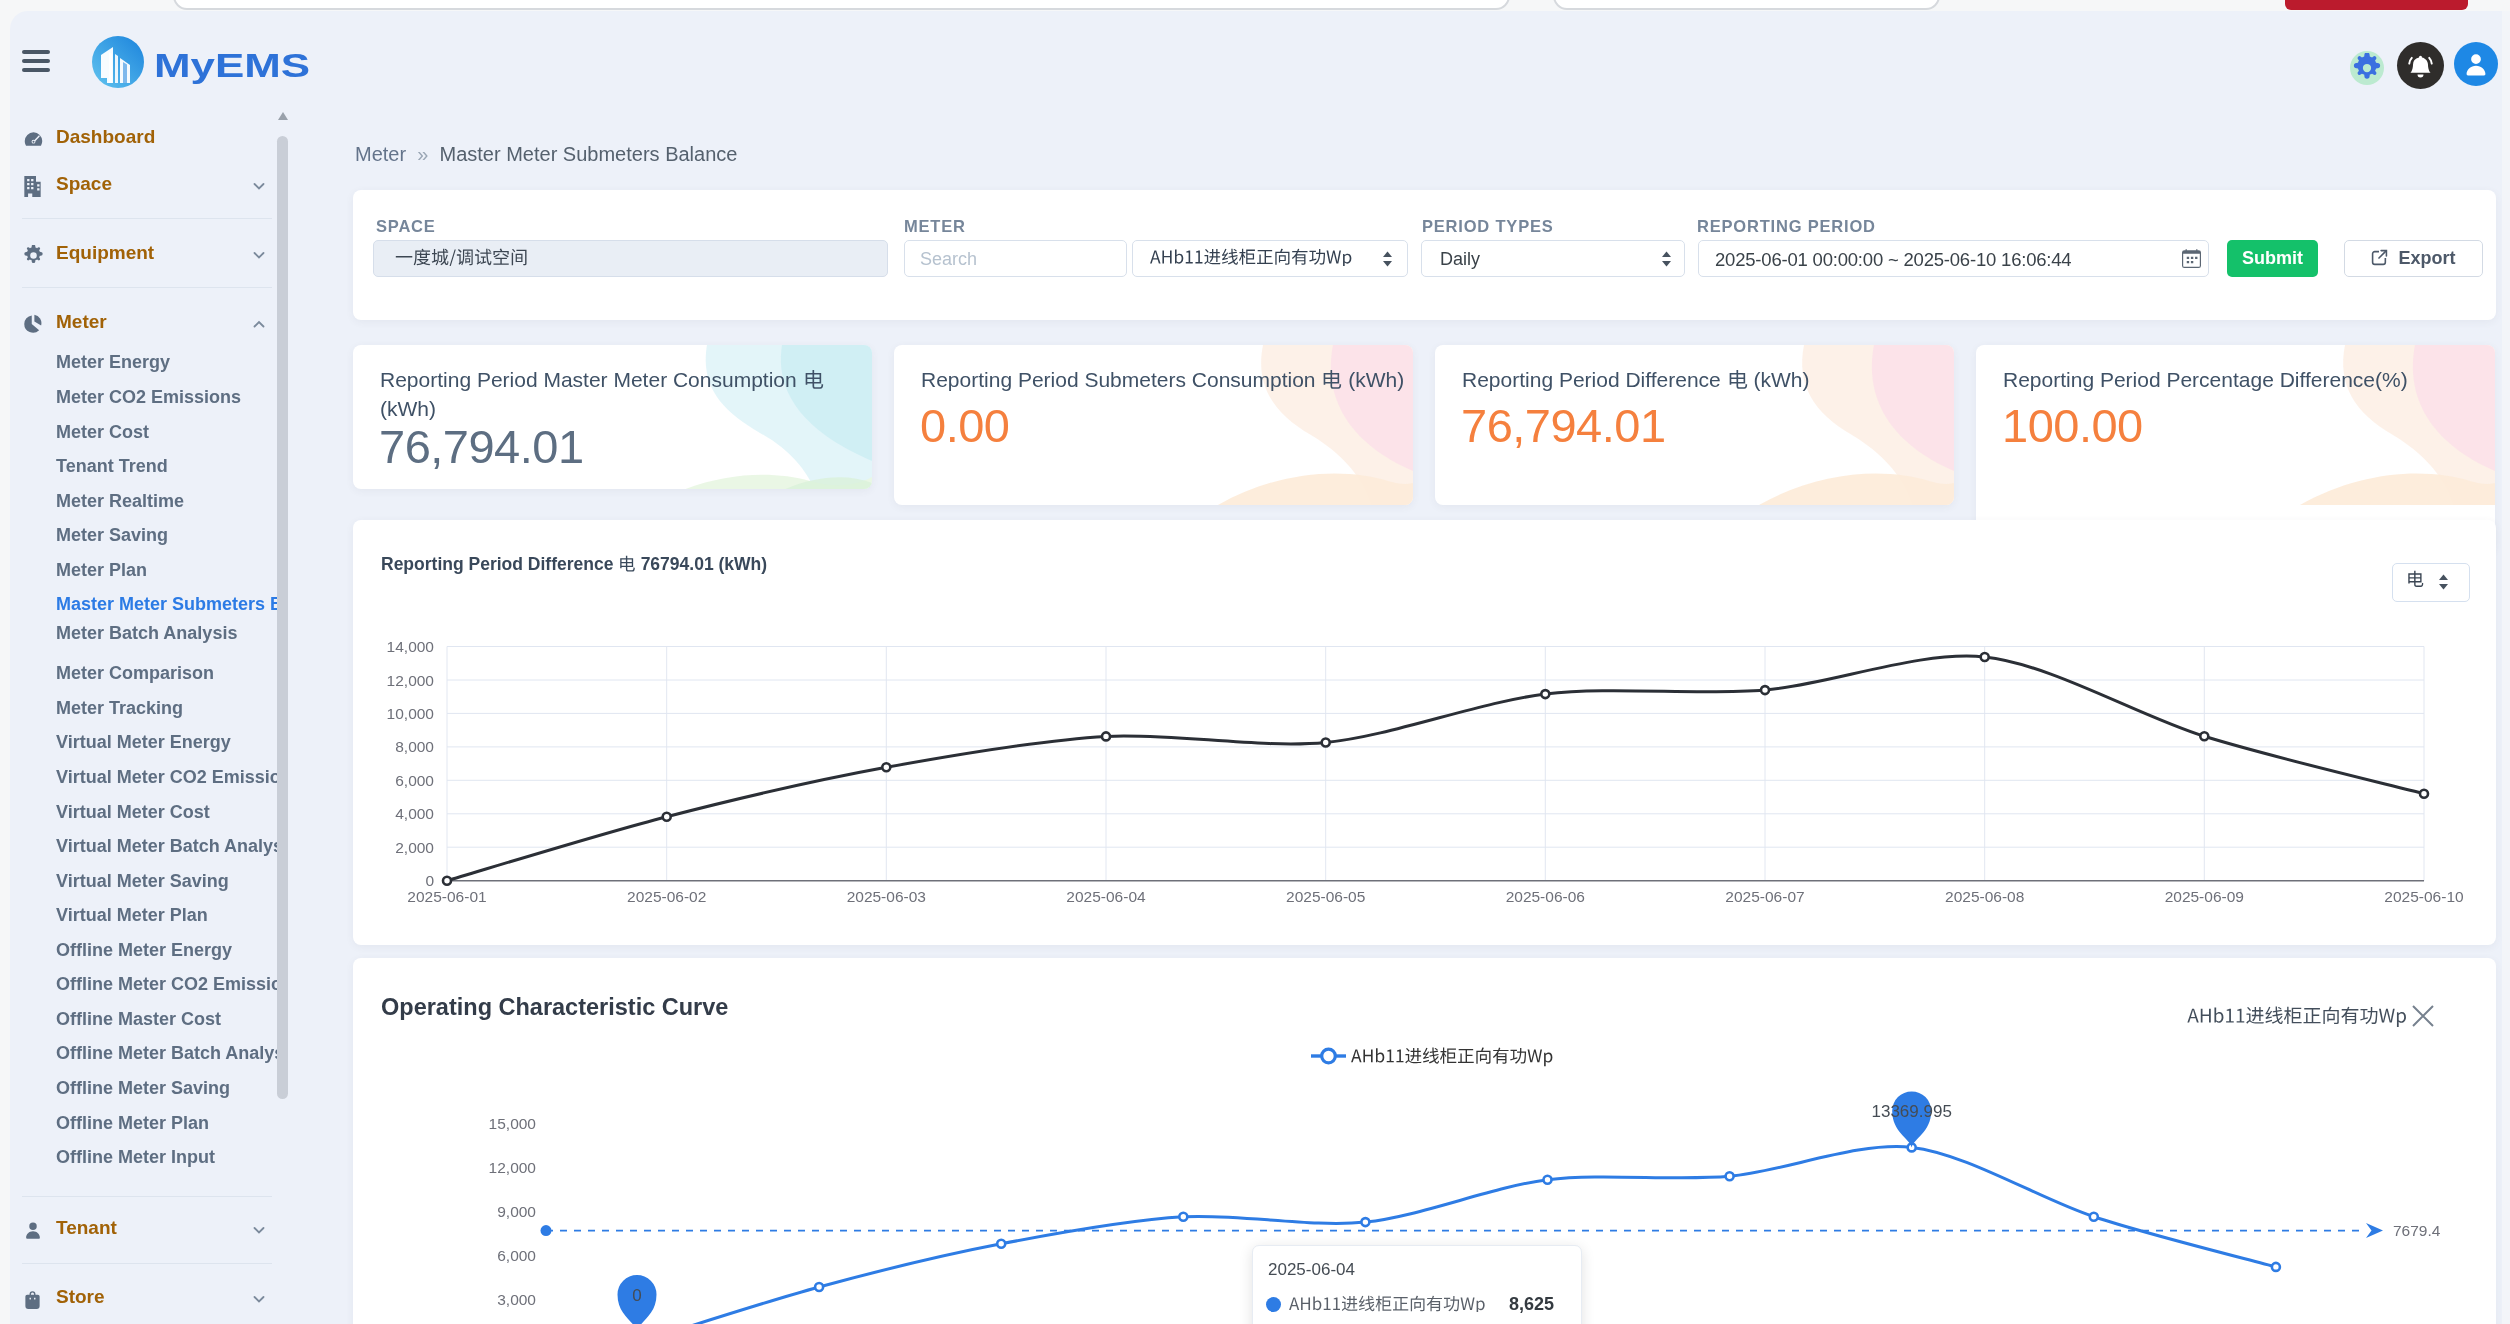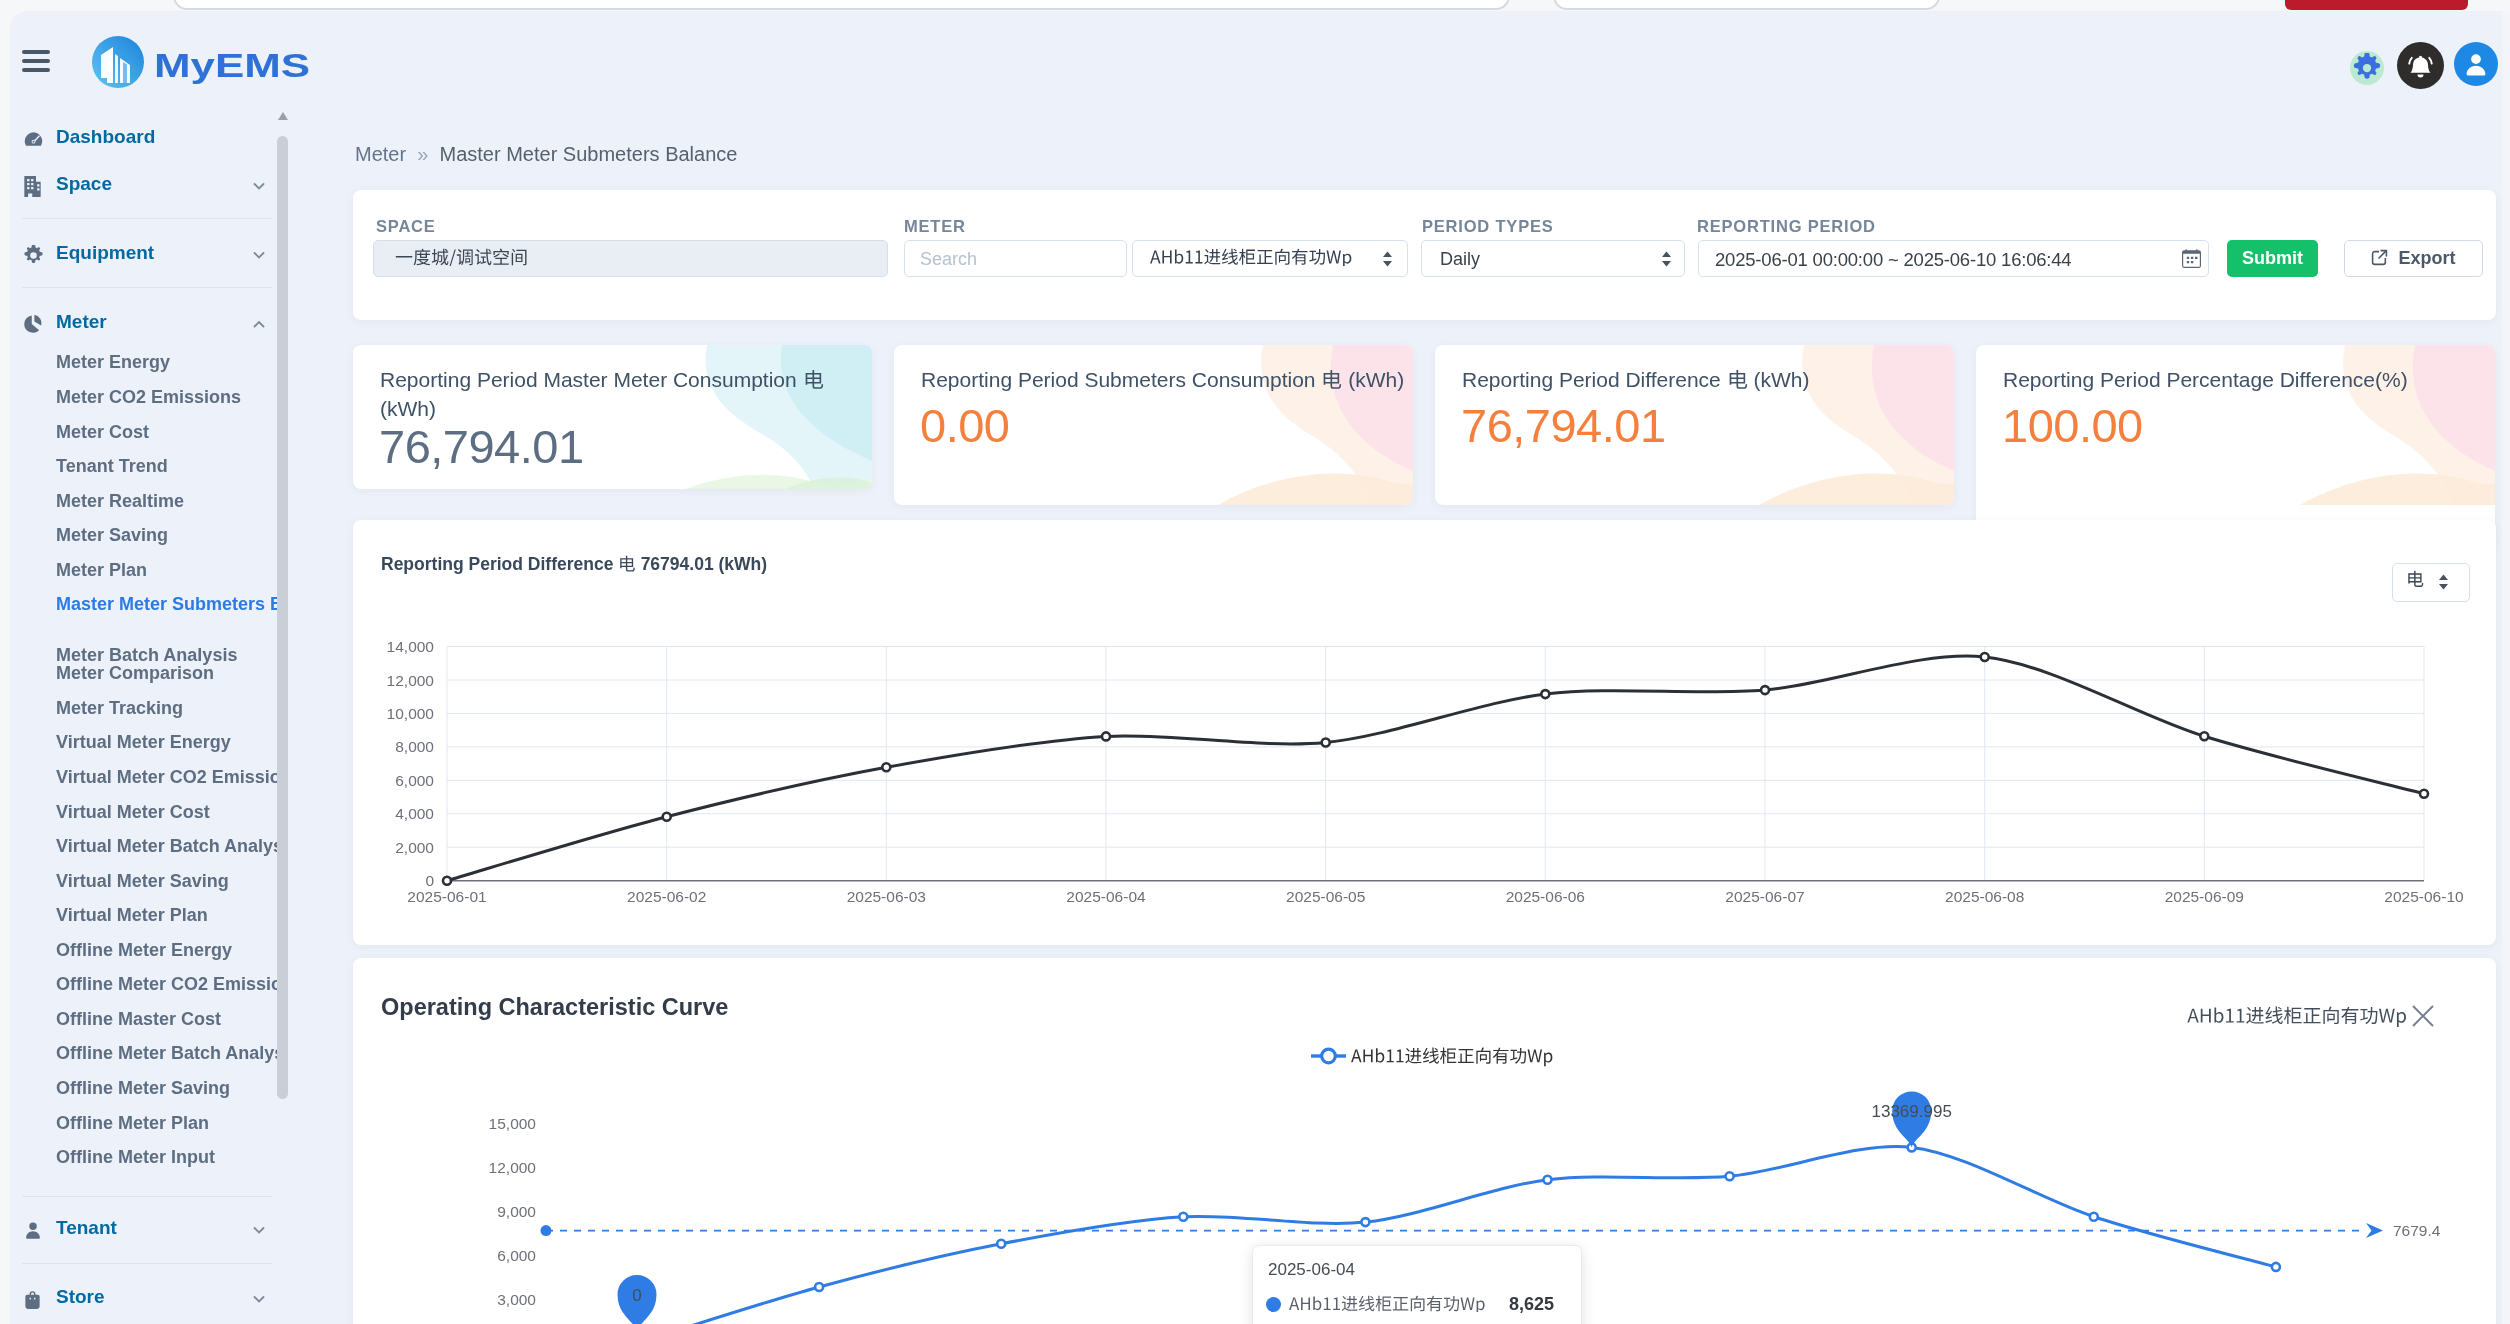--- a/index.html
+++ b/index.html
@@ -1,17 +1,17 @@
 <!DOCTYPE html>
 <html><head><meta charset="utf-8"><style>
 * {margin:0;padding:0;box-sizing:border-box}
 html,body {width:2510px;height:1324px;overflow:hidden;background:#f6f7f8;font-family:"Liberation Sans",sans-serif;position:relative}
 .abs {position:absolute}
 .card {background:#fff;border-radius:8px;box-shadow:0 2px 8px rgba(65,69,88,.06);overflow:hidden}
-.mtop {font-size:19px;font-weight:600;color:#0369a1;white-space:nowrap}
+.mtop {font-size:19px;font-weight:600;color:#a16207;white-space:nowrap}
 .msub {left:56px;font-size:18px;font-weight:600;color:#5e6e82;white-space:nowrap;width:225px;overflow:hidden}
 .msub.active {color:#2c7be5}
 .flabel {position:absolute;top:27px;font-size:16.5px;font-weight:700;letter-spacing:.8px;color:#76869a}
 .inp {position:absolute;top:50px;height:37px;background:#fff;border:1px solid #d8e0eb;border-radius:5px}
 .ctitle {font-size:21px;line-height:29px;color:#3f5166;white-space:nowrap}
 .cval {font-size:47px;letter-spacing:-.5px}
 .axl {font-size:15.5px;fill:#6E7079;font-family:"Liberation Sans",sans-serif}
 .pinlab {font-size:17px;fill:#454c54;font-family:"Liberation Sans",sans-serif}
 </style></head><body>
 <svg width="0" height="0" style="position:absolute">
@@ -95,21 +95,21 @@
       <path d="M2.5 9.5 7 5 11.5 9.5" stroke="#7b8a9c" stroke-width="1.8" stroke-linecap="round"></path>
     </svg></div>
 <div class="abs msub" style="top:352.4px">Meter Energy</div>
 <div class="abs msub" style="top:386.9px">Meter CO2 Emissions</div>
 <div class="abs msub" style="top:421.5px">Meter Cost</div>
 <div class="abs msub" style="top:456.0px">Tenant Trend</div>
 <div class="abs msub" style="top:490.6px">Meter Realtime</div>
 <div class="abs msub" style="top:525.1px">Meter Saving</div>
 <div class="abs msub" style="top:559.7px">Meter Plan</div>
 <div class="abs msub active" style="top:594.2px">Master Meter Submeters Balance</div>
-<div class="abs msub" style="top:645px">Meter Batch Analysis</div>
+<div class="abs msub" style="top:623px">Meter Batch Analysis</div>
 <div class="abs msub" style="top:663.3px">Meter Comparison</div>
 <div class="abs msub" style="top:697.9px">Meter Tracking</div>
 <div class="abs msub" style="top:732.4px">Virtual Meter Energy</div>
 <div class="abs msub" style="top:767.0px">Virtual Meter CO2 Emissions</div>
 <div class="abs msub" style="top:801.5px">Virtual Meter Cost</div>
 <div class="abs msub" style="top:836.1px">Virtual Meter Batch Analysis</div>
 <div class="abs msub" style="top:870.6px">Virtual Meter Saving</div>
 <div class="abs msub" style="top:905.2px">Virtual Meter Plan</div>
 <div class="abs msub" style="top:939.7px">Offline Meter Energy</div>
 <div class="abs msub" style="top:974.3px">Offline Meter CO2 Emissions</div>

